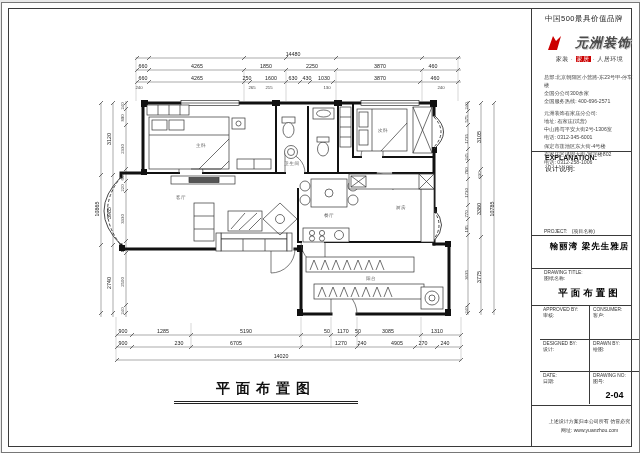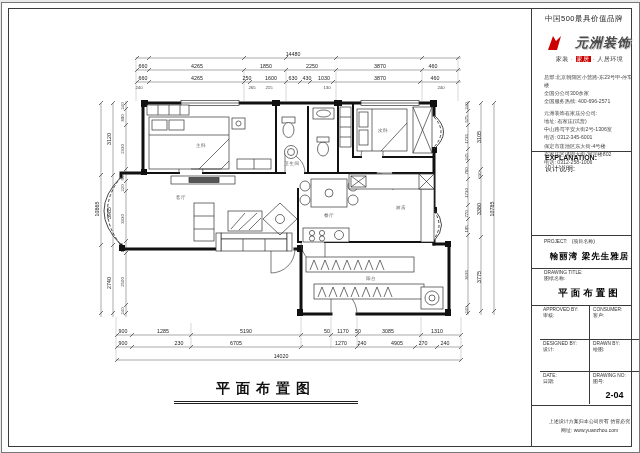--- a/index.html
+++ b/index.html
@@ -16,21 +16,21 @@
   .logo-name{font-size:13px;font-weight:700;font-style:italic;color:#4a4a4a;
     text-shadow:1px 1px 0 #c9c9c9;letter-spacing:1px;}
   .tagline{font-size:6px;color:#333;margin-top:3px;letter-spacing:.5px;}
   .red-chip{background:#c00;color:#fff;padding:0 1px;}
   .addr{top:62px;height:78px;font-size:5.2px;color:#444;line-height:1.55;padding:2px 4px;}
   .addr .gap{height:4px;}
   .hline{position:absolute;left:0;width:100%;border-top:1px solid #3a3a3a;}
   .expl{top:142px;height:34px;padding:3px 5px;}
   .expl-en{font-size:7px;font-weight:700;color:#111;}
   .expl-cn{font-size:7px;color:#111;margin-top:3px;}
-  .proj{top:218px;height:40px;padding:2px 4px;}
+  .proj{top:208px;height:40px;padding:2px 4px;}
   .lbl-en{font-size:4.8px;color:#333;}
   .lbl-cn{font-size:5px;color:#333;}
   .proj-name{font-size:8.5px;font-weight:700;color:#000;text-align:center;margin-top:4px;letter-spacing:1px;}
   .dt{top:259px;height:36px;padding:2px 4px;}
   .dt-name{font-size:9.5px;font-weight:700;color:#000;text-align:center;margin-top:6px;letter-spacing:3px;}
   .sign{top:296px;height:99px;}
   .sign .row{position:absolute;left:0;width:100%;display:flex;}
   .sign .cell{flex:1;border-right:none;padding:2px 3px;box-sizing:border-box;}
   .sign .cell+.cell{border-left:1px solid #3a3a3a;}
   .r1{top:0;height:34px;border-bottom:1px solid #3a3a3a;}

